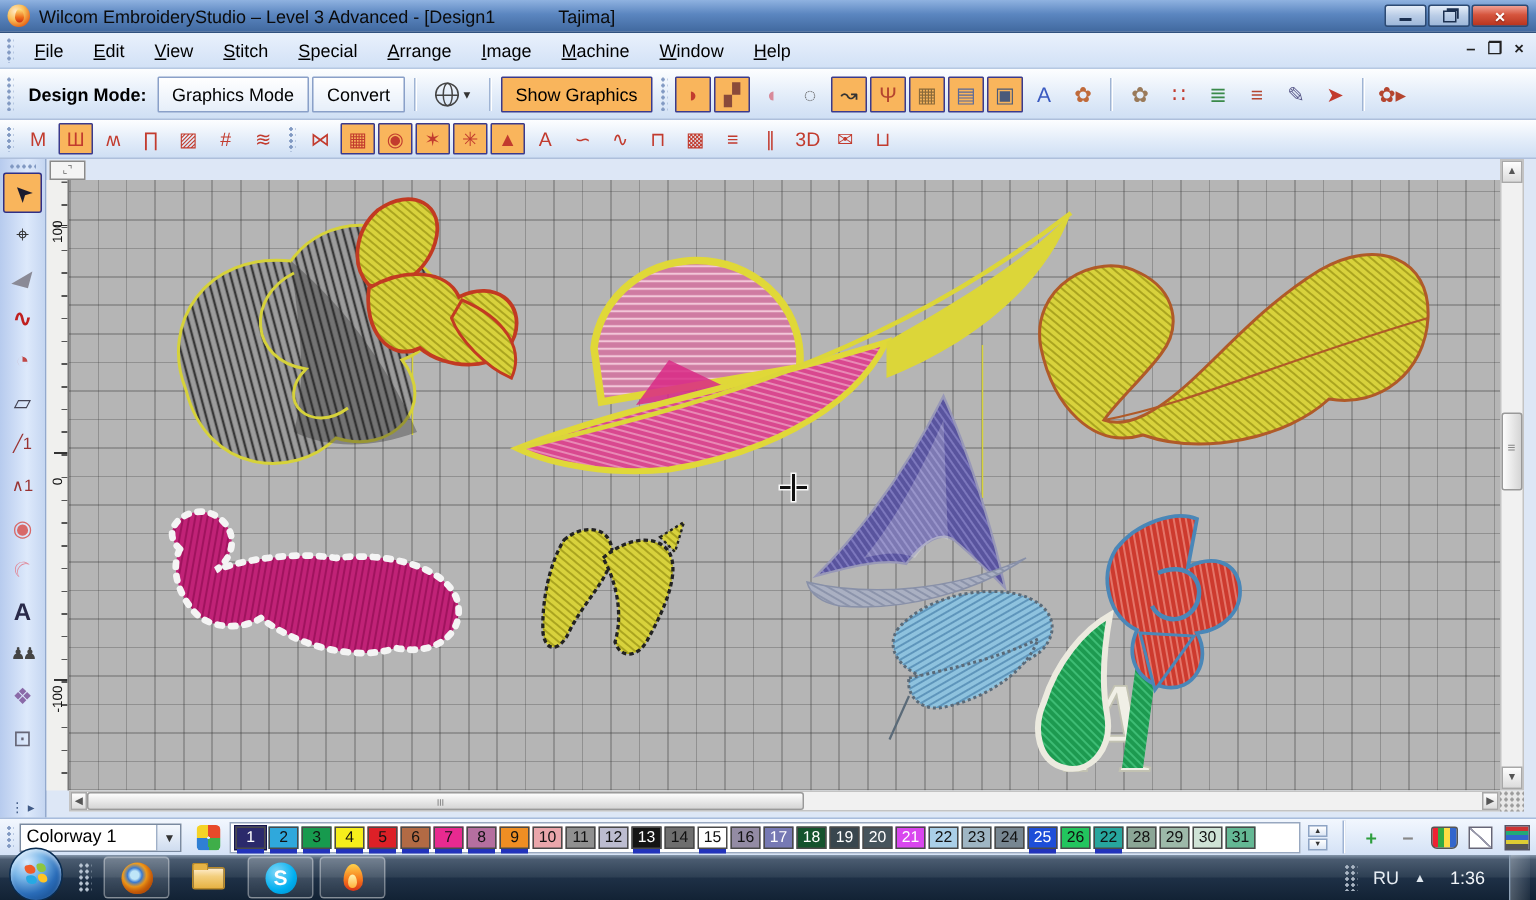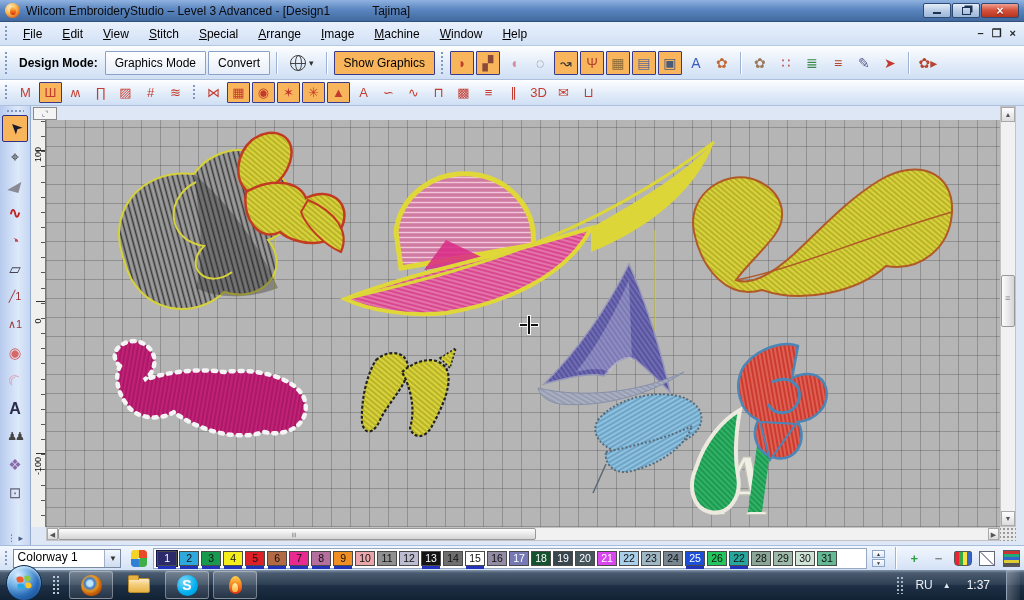--- a/index.html
+++ b/index.html
@@ -722,18 +722,18 @@
     <div class="task-btn">
         <div class="skype-icon">S</div>
       </div>
     <div class="task-btn">
         <div class="flame-icon"></div>
       </div>
     <div class="tray">
       <div class="tray-dots"></div>
       <span class="tray-lang">RU</span>
       <span class="tray-up">▲</span>
-      <span class="tray-time">1:37</span>
+      <span class="tray-time">1:36</span>
       <div class="show-desktop"></div>
     </div>
   </div>
 
 </div>
 
 </body></html>

